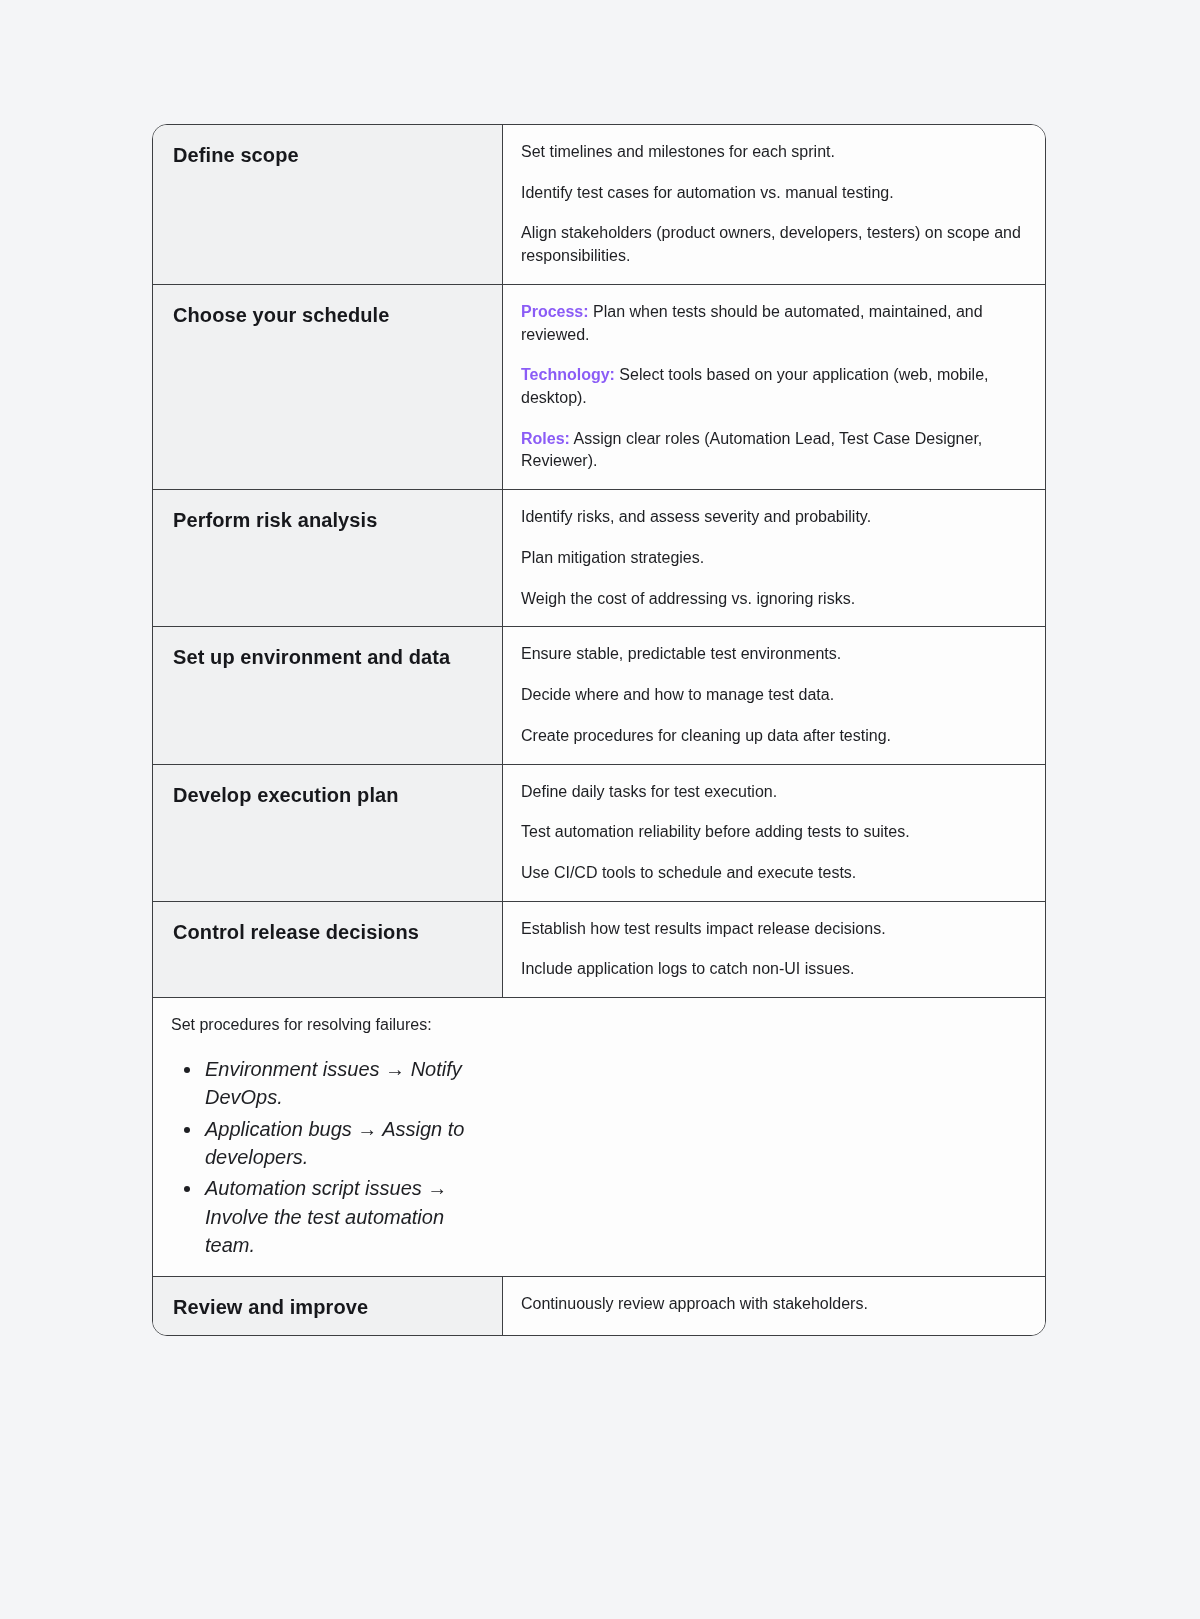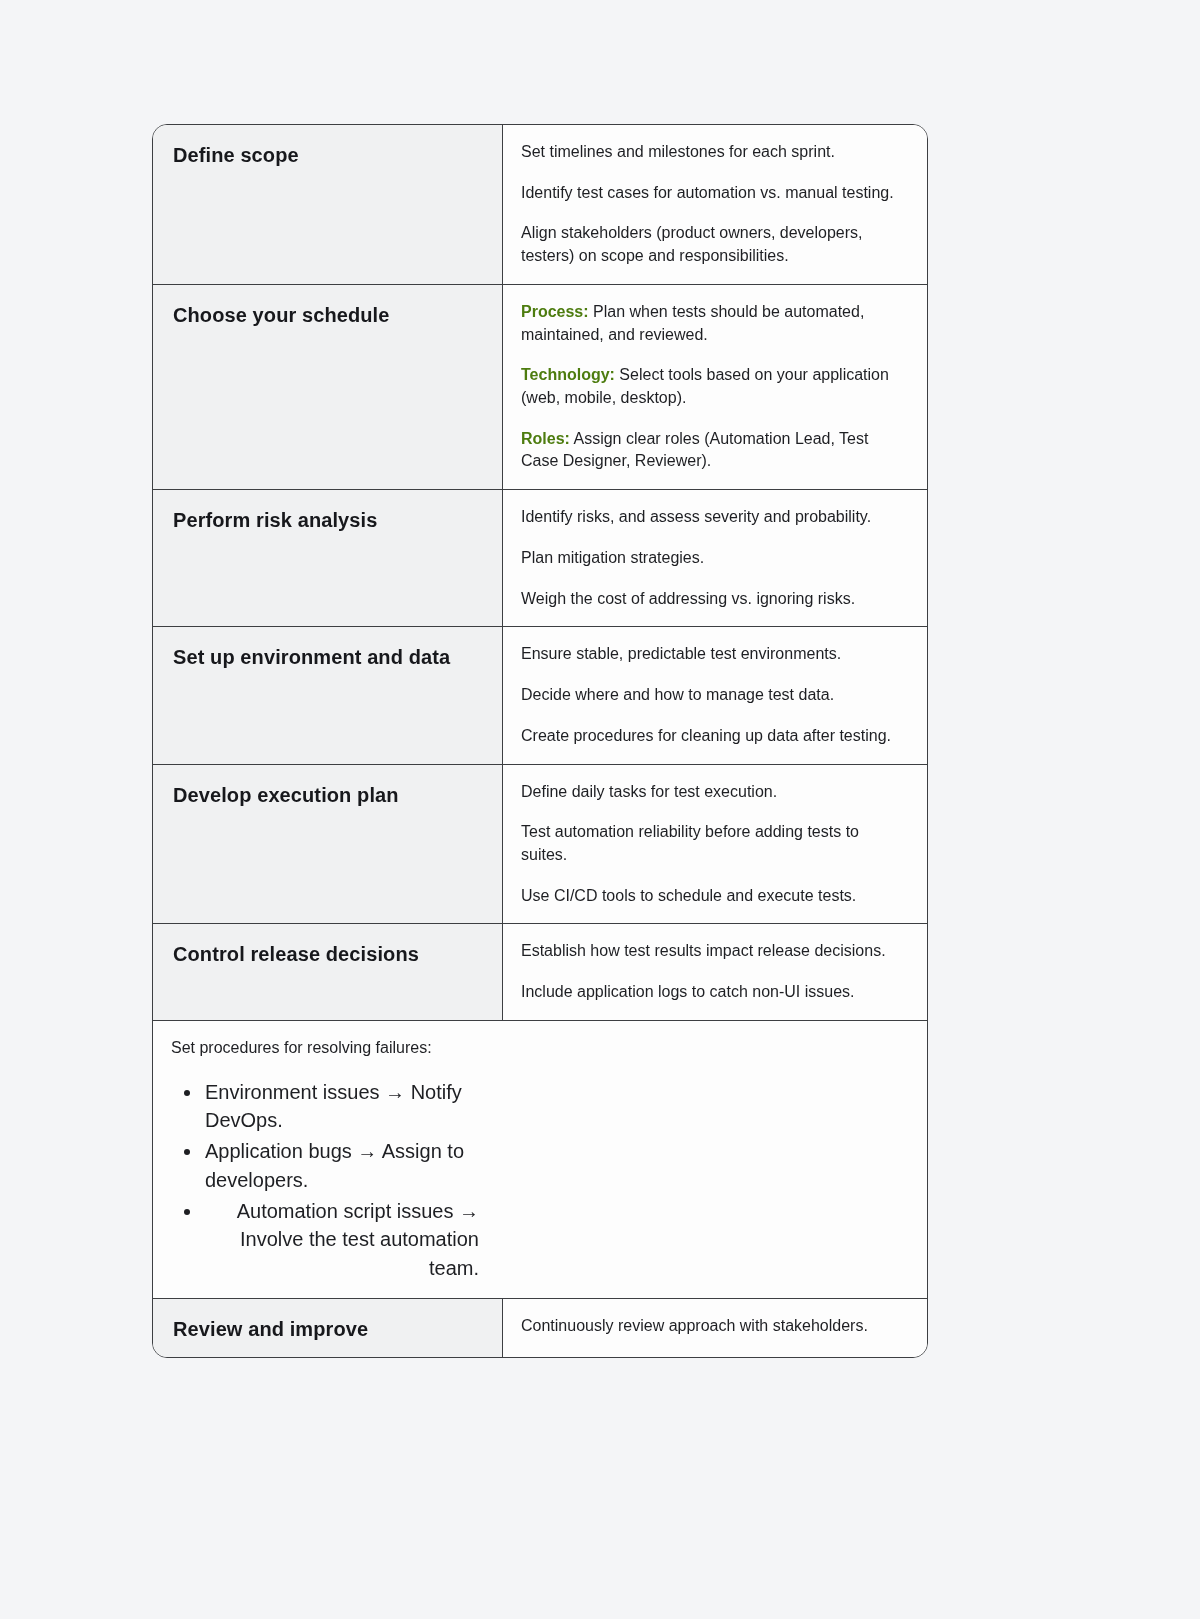--- a/index.html
+++ b/index.html
@@ -11,21 +11,21 @@
     height: 1619px;
     background: #f4f5f7;
     font-family: "Liberation Sans", "DejaVu Sans", sans-serif;
     color: #1e1f23;
     position: relative;
   }
   .table-wrap {
     position: absolute;
     left: 152px;
     top: 124px;
-    width: 776px;
+    width: 894px;
     border: 1.5px solid #3d3f42;
     border-radius: 15px;
     overflow: hidden;
     background: #fdfdfd;
     box-sizing: border-box;
   }
   .t-row {
     display: grid;
     grid-template-columns: 350px 1fr;
     border-bottom: 1px solid #3d3f42;
@@ -57,37 +57,37 @@
     font-size: 16px;
     line-height: 1.42;
     color: #1e1f23;
   }
   .cell.right p:last-child,
   .cell.right ul:last-child {
     margin-bottom: 2px;
   }
   .cell.right p strong {
     font-weight: 700;
-    color: #4d7c0f;
+    color: #8b5cf6;
   }
   .cell.right ul {
     margin: 16px 0 0 0;
     padding-left: 32px;
     list-style: disc;
+    font-style: italic;
   }
   .cell.right li {
     font-size: 20px;
     line-height: 1.42;
     color: #1e1f23;
     margin-bottom: 3px;
     padding-left: 2px;
   }
   .cell.right li:last-child {
     margin-bottom: 0;
-    text-align: right;
   }
 </style>
 </head>
 <body>
 
 <div class="table-wrap">
     <div class="t-row">
       <div class="cell left">
         <div class="row-header">Define scope</div>
       </div>

